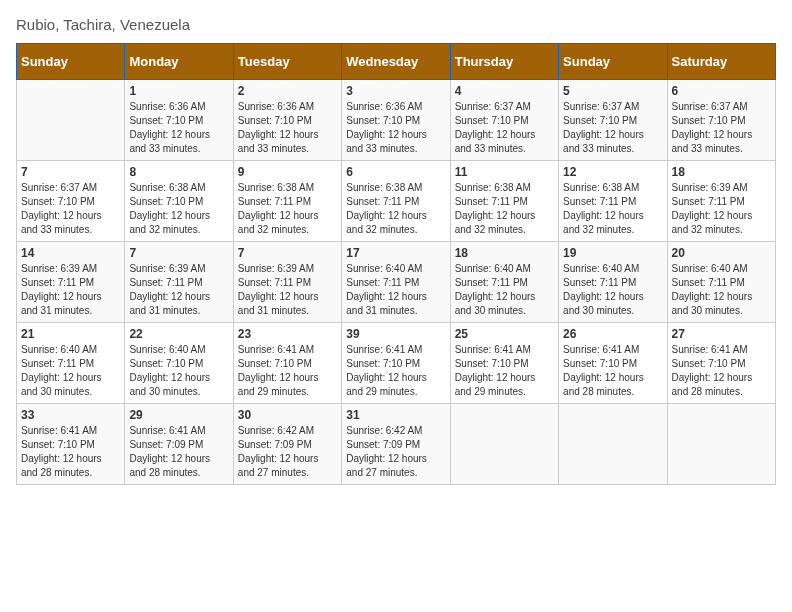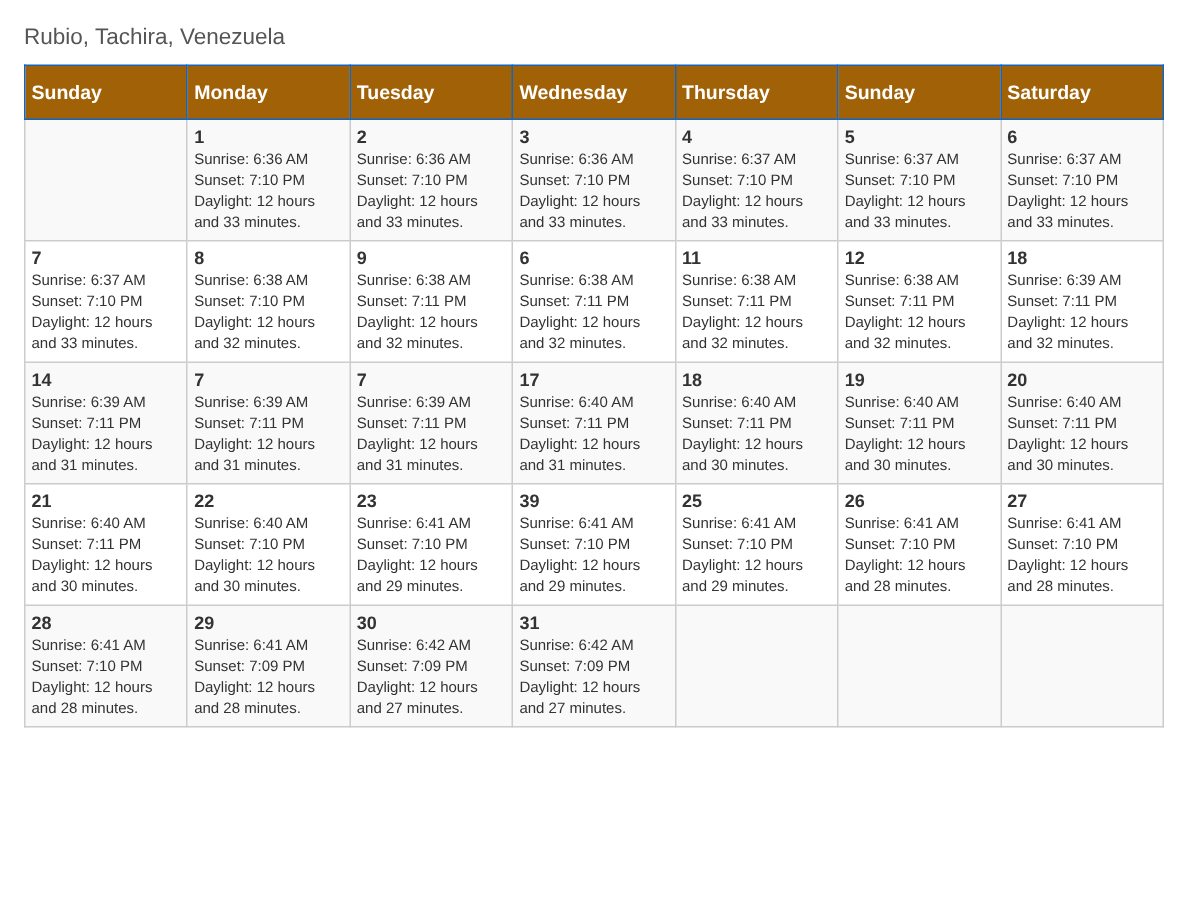--- a/index.html
+++ b/index.html
@@ -216,21 +216,21 @@
           <span class="day-number">26</span>
           <div class="day-info">Sunrise: 6:41 AM<br>Sunset: 7:10 PM<br>Daylight: 12 hours and 28 minutes.</div>
         </td>
         <td>
           <span class="day-number">27</span>
           <div class="day-info">Sunrise: 6:41 AM<br>Sunset: 7:10 PM<br>Daylight: 12 hours and 28 minutes.</div>
         </td>
       </tr>
       <tr>
         <td>
-          <span class="day-number">28</span>
+          <span class="day-number">33</span>
           <div class="day-info">Sunrise: 6:41 AM<br>Sunset: 7:10 PM<br>Daylight: 12 hours and 28 minutes.</div>
         </td>
         <td>
           <span class="day-number">29</span>
           <div class="day-info">Sunrise: 6:41 AM<br>Sunset: 7:09 PM<br>Daylight: 12 hours and 28 minutes.</div>
         </td>
         <td>
           <span class="day-number">30</span>
           <div class="day-info">Sunrise: 6:42 AM<br>Sunset: 7:09 PM<br>Daylight: 12 hours and 27 minutes.</div>
         </td>

